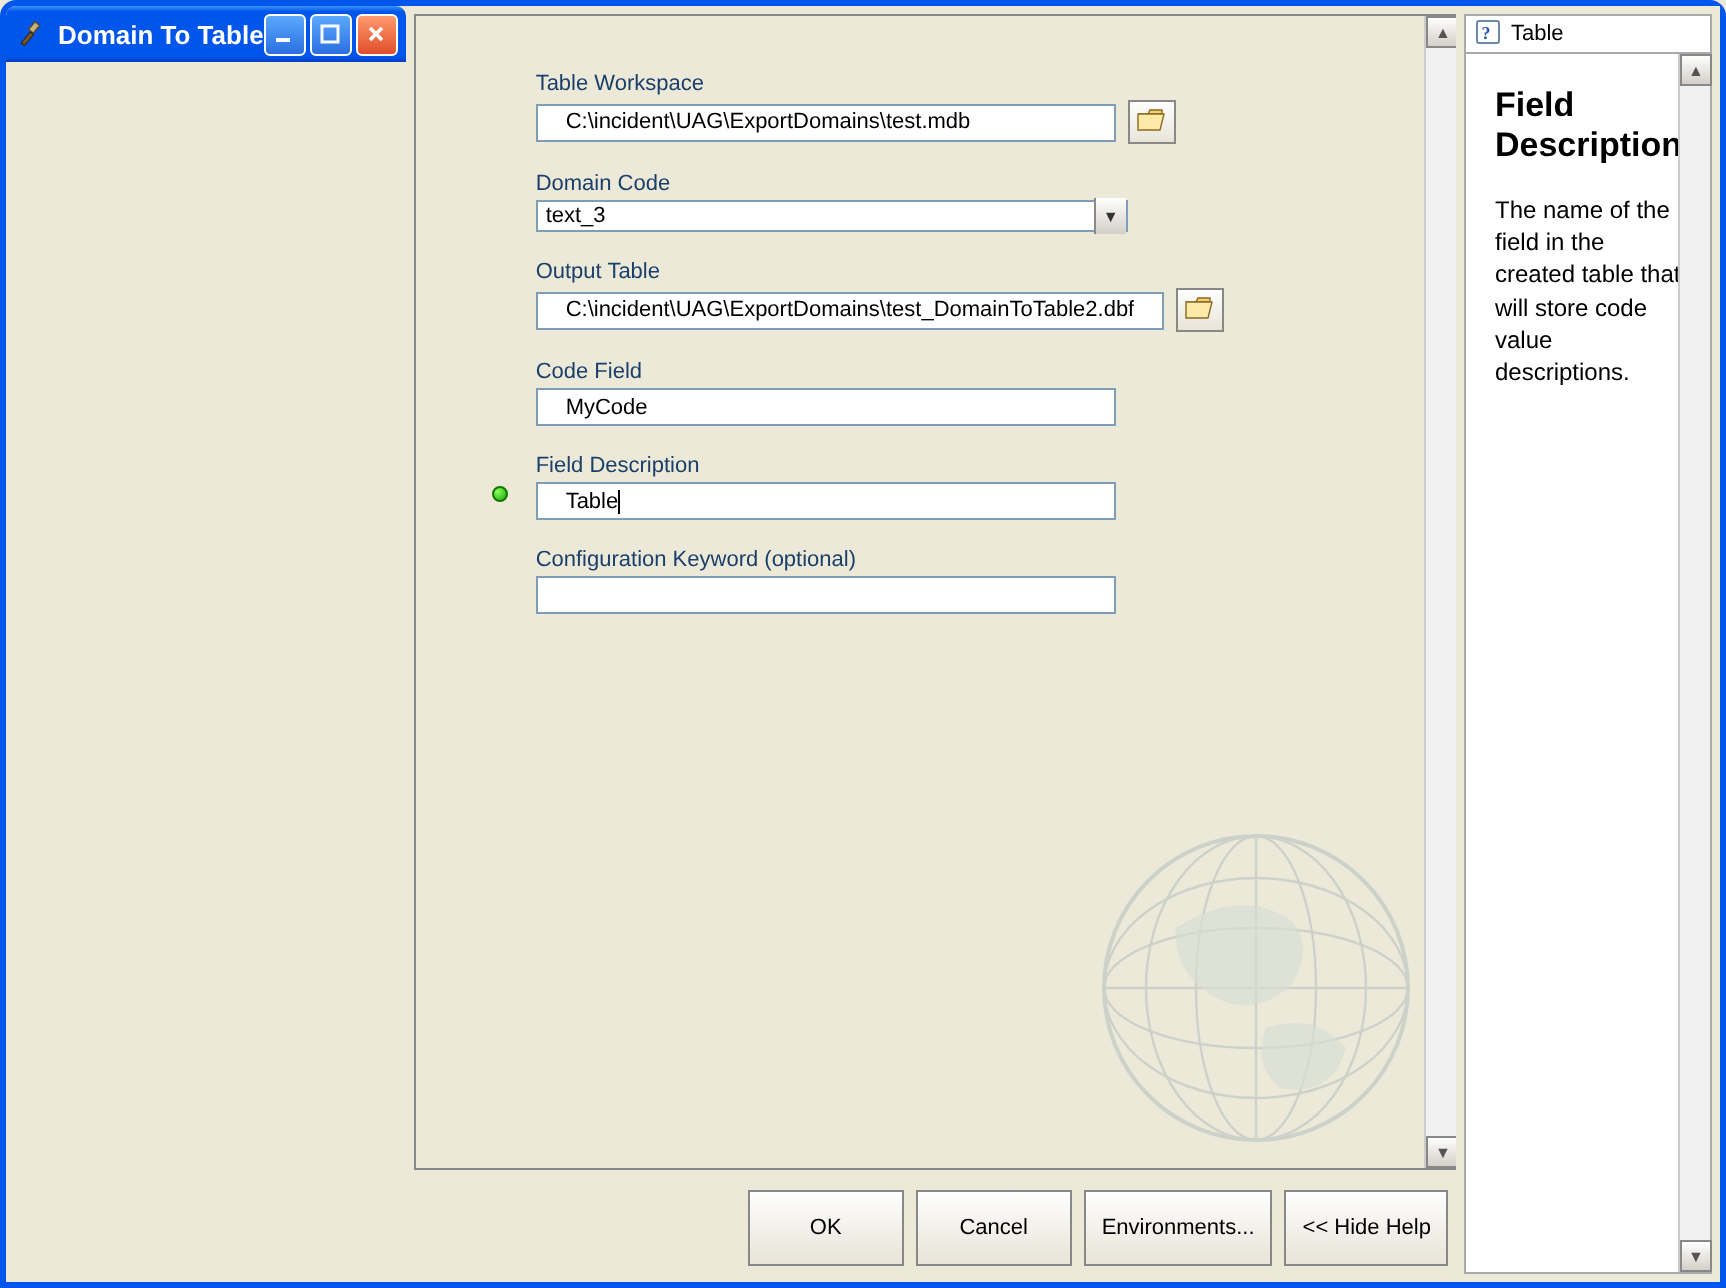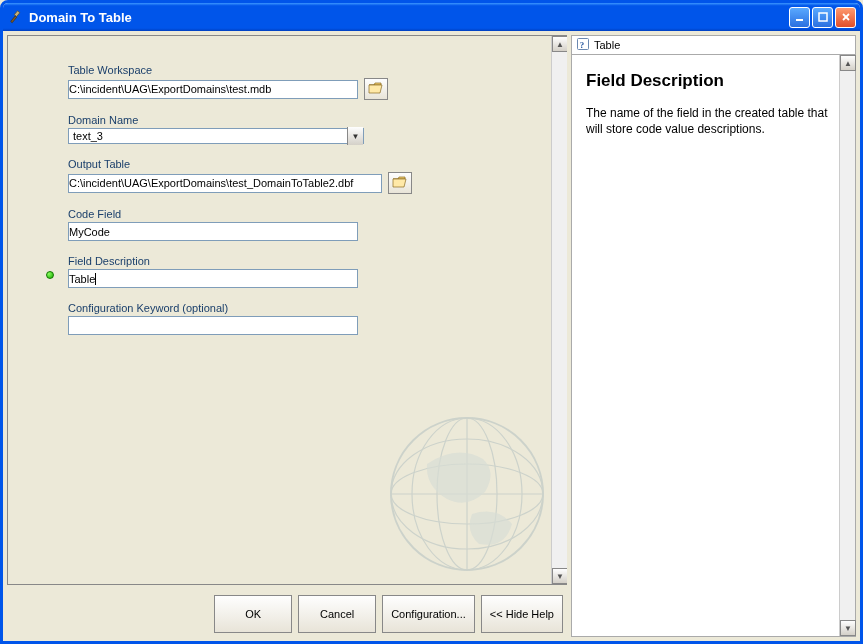--- a/index.html
+++ b/index.html
@@ -13,21 +13,20 @@
     height: 644px;
     overflow: hidden;
   }
   .window {
     width: 863px;
     height: 644px;
     border: 3px solid #0055ea;
     border-radius: 8px 8px 0 0;
     background: #ece9d8;
     display: flex;
-    flex-direction: column;
   }
   .titlebar {
     height: 28px;
     background: linear-gradient(to bottom, #3a95ff 0%, #0055ea 10%, #0055ea 90%, #0040c0 100%);
     display: flex;
     align-items: center;
     padding: 0 4px 0 6px;
     color: white;
     font-weight: bold;
     font-size: 13px;
@@ -93,21 +92,21 @@
   .field-label {
     display: block;
     color: #1a3f6b;
     font-size: 11px;
     margin-bottom: 2px;
   }
   .field-row { display: flex; align-items: center; gap: 6px; }
   .text-input {
     font-family: inherit;
     font-size: 11px;
-    padding: 2px 0;
+    padding: 2px 14px;
     border: 1px solid #7f9db9;
     background: #fff;
     height: 19px;
   }
   .text-input.main { width: 290px; }
   .text-input.wide { width: 314px; }
   .select-input {
     font-family: inherit;
     font-size: 11px;
     border: 1px solid #7f9db9;
@@ -261,21 +260,21 @@
                 <svg width="16" height="14" viewBox="0 0 16 14">
                     <path d="M1 4h5l1-2h6v2H2z" fill="#f3d072" stroke="#8a6a20" stroke-width="0.7"></path>
                     <path d="M1 4h13l-2 8H1z" fill="#ffe9a8" stroke="#8a6a20" stroke-width="0.7"></path>
                   </svg>
               </span>
             </button>
           </div>
         </div>
 
         <div class="field-group">
-          <label class="field-label">Domain Name</label>
+          <label class="field-label">Domain Code</label>
           <div class="select-input">
             <span>text_3</span>
             <span class="select-arrow">▼</span>
           </div>
         </div>
 
         <div class="field-group">
           <label class="field-label">Output Table</label>
           <div class="field-row">
             <input class="text-input wide" value="C:\incident\UAG\ExportDomains\test_DomainToTable2.dbf" style="">
@@ -322,21 +321,21 @@
 
         <div class="form-scroll-track">
           <div class="scroll-arrow up">▲</div>
           <div class="scroll-arrow down">▼</div>
         </div>
       </div>
 
       <div class="button-row">
         <button class="dlg-btn">OK</button>
         <button class="dlg-btn">Cancel</button>
-        <button class="dlg-btn">Configuration...</button>
+        <button class="dlg-btn">Environments...</button>
         <button class="dlg-btn">&lt;&lt; Hide Help</button>
       </div>
     </div>
 
     <div class="right-panel">
       <div class="help-header">
         <span>
           <svg width="14" height="14" viewBox="0 0 14 14">
             <rect x="1.5" y="1.5" width="11" height="11" rx="1" fill="#fff" stroke="#6a88b0" stroke-width="1"></rect>
             <text x="3.8" y="10.5" font-size="9" fill="#2a5aa0" font-family="Georgia" font-weight="bold">?</text>

